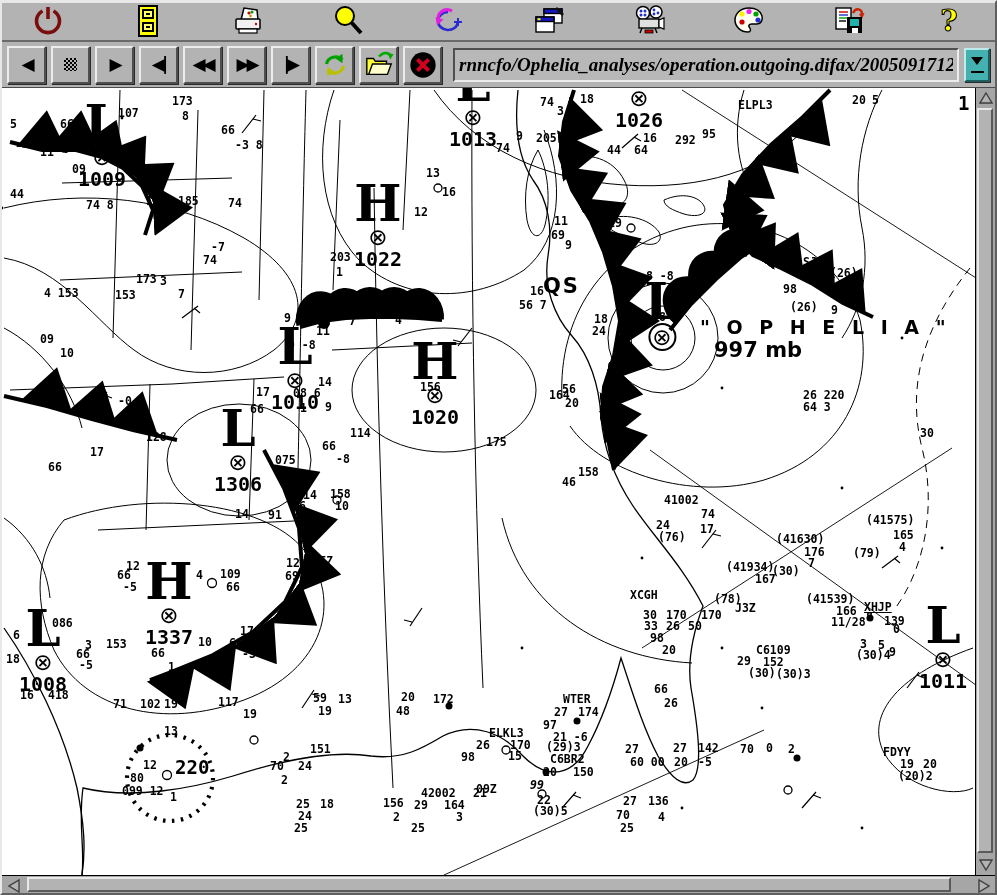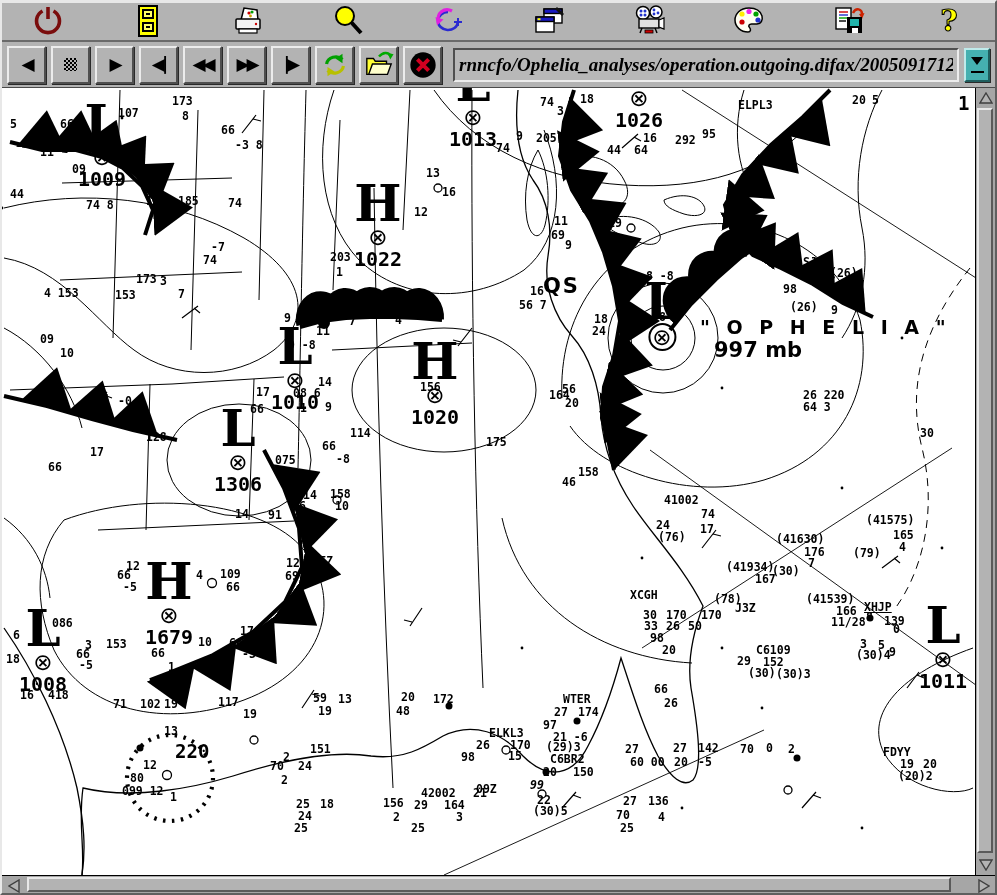--- a/index.html
+++ b/index.html
@@ -538,21 +538,21 @@
           <span class="st" style="left: 646px; top: 708px;">136</span>
           <span class="st" style="left: 614px; top: 722px;">70</span>
           <span class="st" style="left: 656px; top: 724px;">4</span>
           <span class="st" style="left: 618px; top: 735px;">25</span>
           <span class="st" style="left: 628px; top: 669px;">60 00</span>
           <span class="st" style="left: 623px; top: 656px;">27</span>
           <span class="st" style="left: 662px; top: 610px;">26</span>
           <span class="st" style="left: 652px; top: 596px;">66</span>
           <span class="st" style="left: 162px; top: 638px;">13</span>
           <span class="st" style="left: 141px; top: 672px;">12</span>
-          <span class="st b" style="left: 173px; top: 654px;">220</span>
+          <span class="st b" style="left: 173px; top: 670px;">220</span>
           <span class="st" style="left: 128px; top: 685px;">80</span>
           <span class="st" style="left: 120px; top: 698px;">099 12</span>
           <span class="st" style="left: 168px; top: 704px;">1</span>
           <span class="st" style="left: 268px; top: 673px;">70</span>
           <span class="st" style="left: 281px; top: 664px;">2</span>
           <span class="st" style="left: 279px; top: 687px;">2</span>
           <span class="st" style="left: 111px; top: 611px;">71</span>
           <span class="st" style="left: 138px; top: 611px;">102</span>
           <span class="st" style="left: 162px; top: 611px;">19</span>
           <span class="st" style="left: 216px; top: 609px;">117</span>
@@ -598,21 +598,21 @@
             <span class="pc-val">1020</span>
           </div>
           <div class="pc" style="left: 236px; top: 320px;">
             <span class="pc-letter">L</span>
             <span class="pc-sym">⊗</span>
             <span class="pc-val">1306</span>
           </div>
           <div class="pc" style="left: 167px; top: 473px;">
             <span class="pc-letter">H</span>
             <span class="pc-sym">⊗</span>
-            <span class="pc-val">1679</span>
+            <span class="pc-val">1337</span>
           </div>
           <div class="pc" style="left: 41px; top: 520px;">
             <span class="pc-letter">L</span>
             <span class="pc-sym">⊗</span>
             <span class="pc-val">1008</span>
           </div>
           <div class="pc" style="left: 660px; top: 193px;">
             <span class="pc-letter">L</span>
             <span class="pc-sym ring">⊗</span>
           </div>

